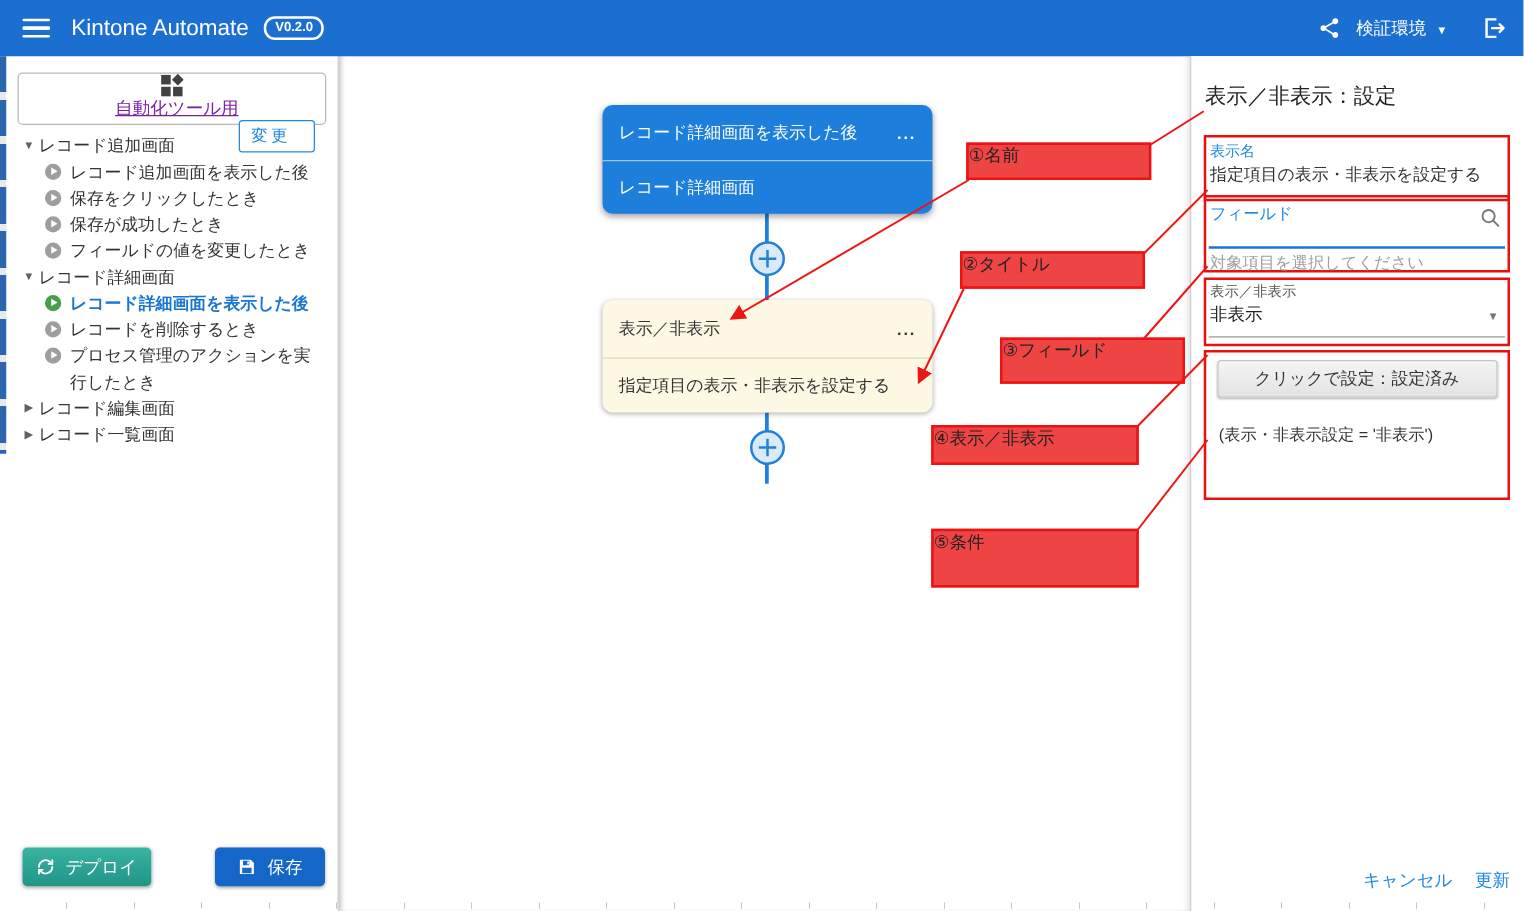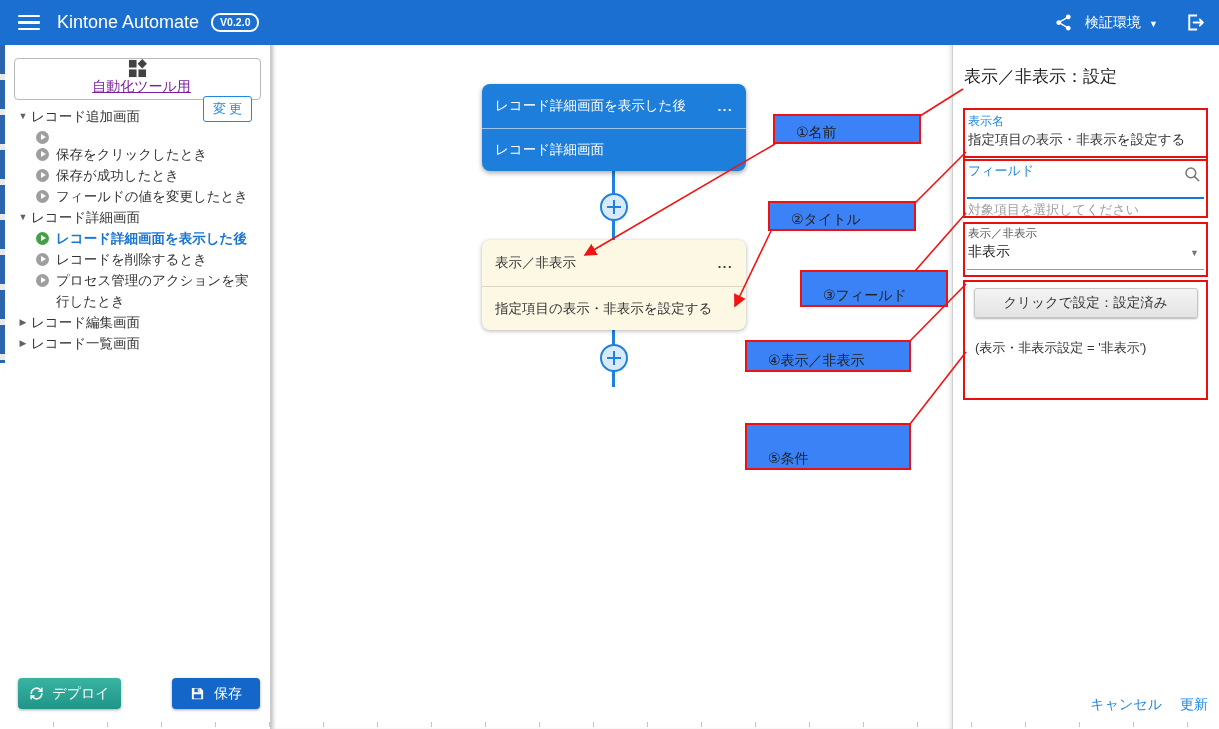--- a/index.html
+++ b/index.html
@@ -23,21 +23,21 @@
   .left-strip{position:absolute;left:0;top:45px;width:5px;height:318px;
               background:repeating-linear-gradient(180deg,#2b66ad 0 29px,#e9e9e9 29px 35px);z-index:4;}
 
   
   .sidebar{position:absolute;left:5px;top:45px;width:266px;bottom:0;background:#fff;
            border-right:1px solid #c9c9c9;box-shadow:2px 0 4px rgba(0,0,0,.12);box-sizing:border-box;z-index:3;}
   .app-selector{position:absolute;left:9px;top:13px;width:247px;height:42px;border:1px solid #b9b9b9;
                 border-radius:4px;display:flex;align-items:center;padding:0 8px;box-sizing:border-box;background:#fff;flex-direction:column;}
   .app-link{color:#7b1fa2;text-decoration:underline;font-size:14px;margin-left:8px;cursor:pointer;white-space:nowrap;}
   .change-btn{margin-left:auto;border:1px solid #1e88e5;color:#1e88e5;background:#fff;border-radius:3px;
-              font-size:13px;letter-spacing:3px;padding:3px 6px 3px 9px;cursor:pointer;font-family:inherit;}
+              font-size:13px;letter-spacing:3px;padding:3px 18px 3px 9px;cursor:pointer;font-family:inherit;}
   .tree{position:absolute;left:6px;top:61px;width:252px;font-size:13.5px;color:#333;}
   .trow{display:flex;align-items:flex-start;line-height:21px;cursor:pointer;}
   .twisty{width:16px;font-size:9px;color:#616161;text-align:center;line-height:21px;flex:none;}
   .tgroup{padding-left:4px;}
   .titem{padding-left:25px;}
   .play{width:13px;height:13px;border-radius:50%;background:#9e9e9e;flex:none;margin:4px 7px 0 0;position:relative;}
   .play::after{content:"";position:absolute;left:4.5px;top:3px;border-left:5px solid #fff;
                border-top:3.5px solid transparent;border-bottom:3.5px solid transparent;}
   .play.sel{background:#43a047;}
   .tlabel{display:block;}
@@ -64,22 +64,22 @@
   .node-action .nbody{height:44px;border-color:#ddd6b8;}
   .vline{position:absolute;width:3px;background:#1e82dd;left:612px;z-index:5;}
   .v1{top:170px;height:70px;} .v2{top:330px;height:57px;}
   .plus-circle{position:absolute;left:600px;width:24px;height:24px;border:2.5px solid #1e82dd;border-radius:50%;
                background:#d9eafa;z-index:6;cursor:pointer;}
   .p1{top:193px;} .p2{top:344px;}
   .plus-circle::before{content:"";position:absolute;left:5px;right:5px;top:50%;height:2.5px;margin-top:-1.25px;background:#1e82dd;}
   .plus-circle::after{content:"";position:absolute;top:5px;bottom:5px;left:50%;width:2.5px;margin-left:-1.25px;background:#1e82dd;}
 
   
-  .ann{position:absolute;background:#3b82f6;border:2px solid #ee1111;display:flex;align-items:flex-end;
-       padding:0 21px;font-size:14px;color:#222;box-sizing:border-box;z-index:7;}
+  .ann{position:absolute;background:#ef4444;border:2px solid #ee1111;display:flex;align-items:flex-start;
+       padding:0 0;font-size:14px;color:#222;box-sizing:border-box;z-index:7;}
   .ann1{left:773px;top:114px;width:148px;height:30px;}
   .ann2{left:768px;top:201px;width:148px;height:30px;}
   .ann3{left:800px;top:270px;width:148px;height:37px;}
   .ann4{left:745px;top:340px;width:166px;height:32px;}
   .ann5{left:745px;top:423px;width:166px;height:47px;}
 
   
   .panel{position:absolute;left:952px;top:45px;right:0;bottom:0;background:#fff;border-left:1px solid #cfcfcf;
          box-sizing:border-box;z-index:8;}
   .panel-title{position:absolute;left:11px;top:20px;font-size:17px;color:#222;}
@@ -157,20 +157,21 @@
       <button class="change-btn">変更</button>
     </div>
 
     <div class="tree">
       <div class="trow tgroup">
         <span class="twisty">▼</span>
         <span class="tlabel">レコード追加画面</span>
       </div>
       <div class="trow titem">
         <span class="play"></span>
+        <span class="tlabel">レコード追加画面を表示した後</span>
       </div>
       <div class="trow titem">
         <span class="play"></span>
         <span class="tlabel">保存をクリックしたとき</span>
       </div>
       <div class="trow titem">
         <span class="play"></span>
         <span class="tlabel">保存が成功したとき</span>
       </div>
       <div class="trow titem">

